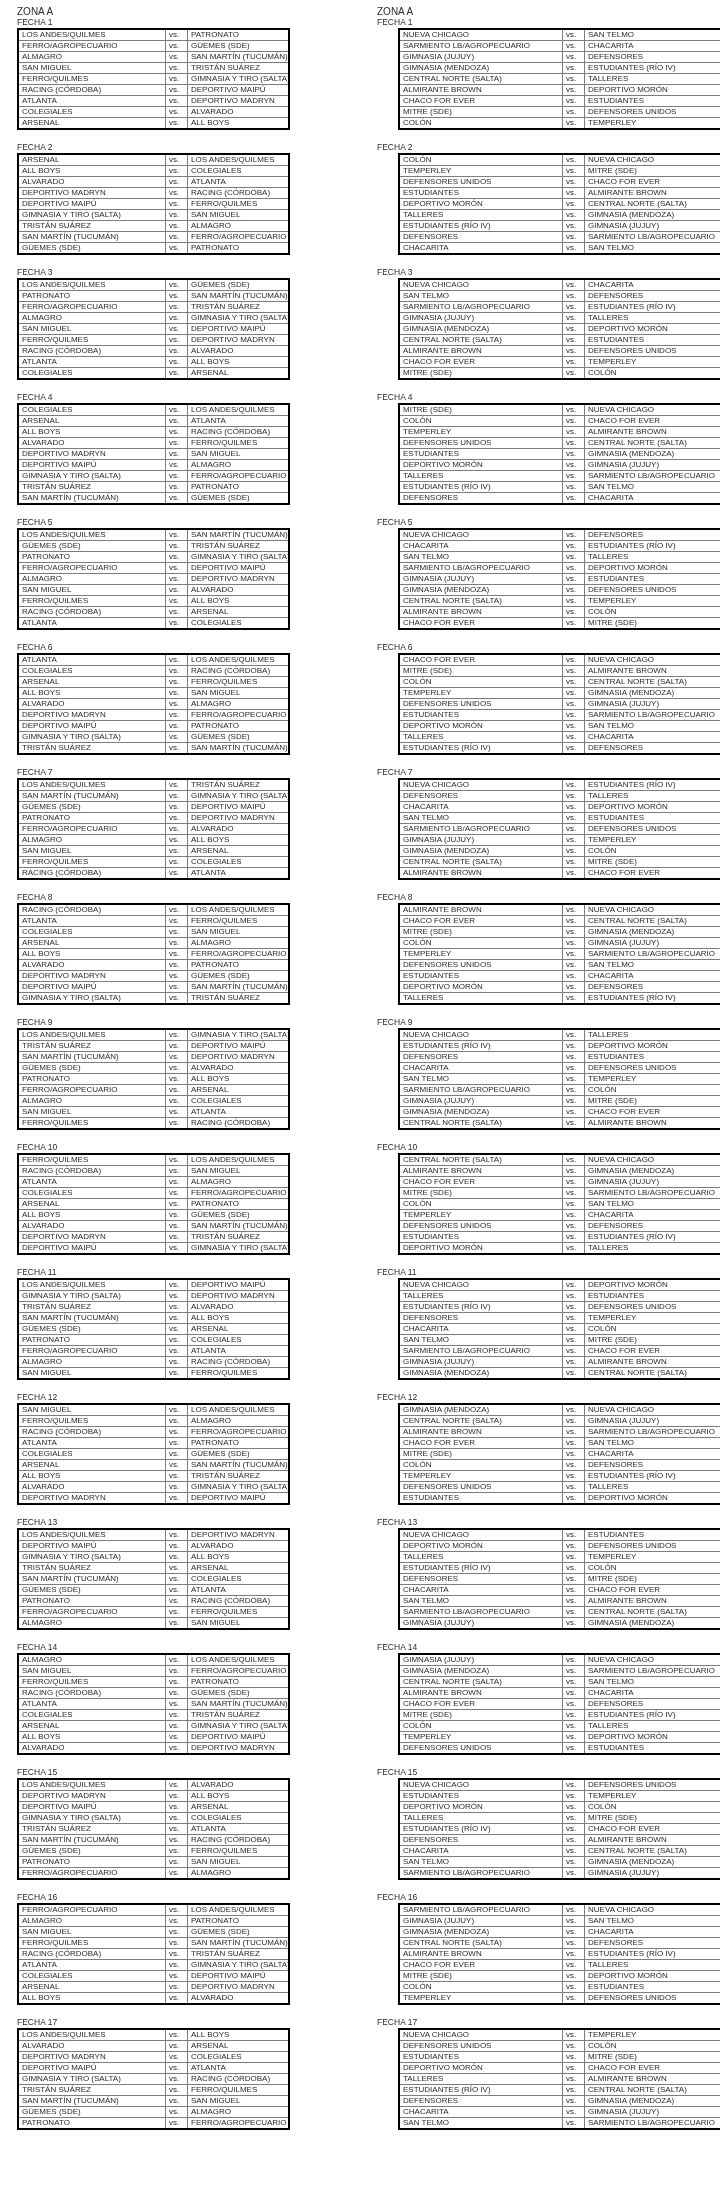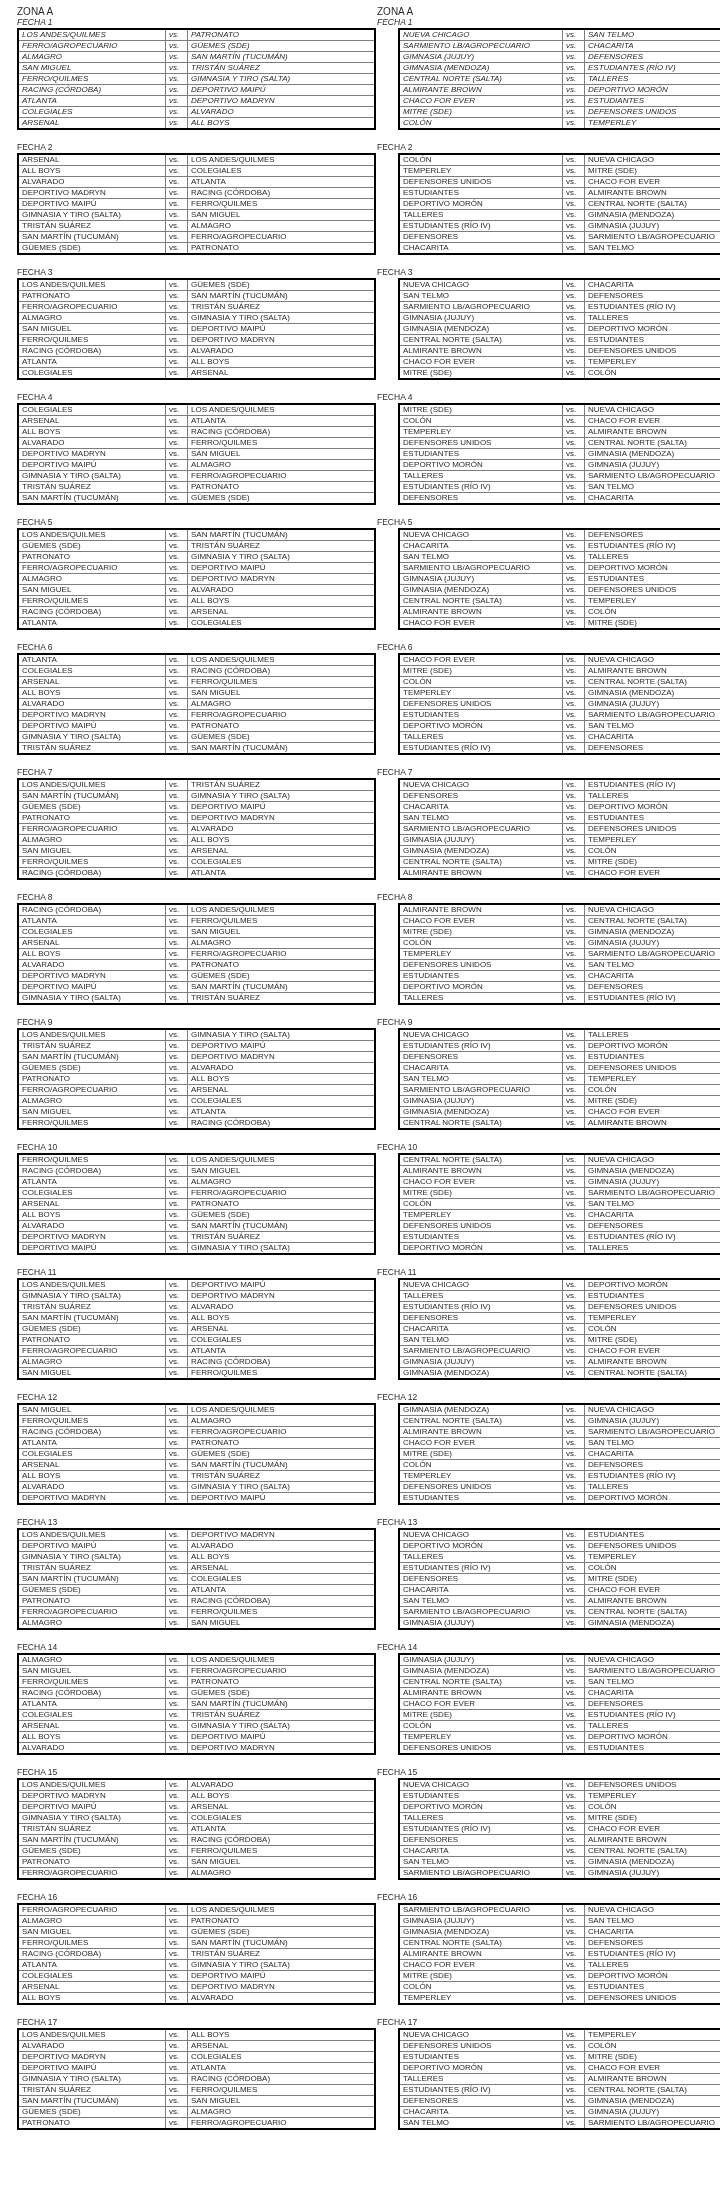--- a/index.html
+++ b/index.html
@@ -2,23 +2,23 @@
 <html><head>
 <meta charset="utf-8">
 <style>
   html,body{margin:0;padding:0;background:#ffffff;}
   body{width:720px;font-family:"Liberation Sans", sans-serif;color:#2a2a2a;}
   .page{display:flex;align-items:flex-start;padding-top:6px;}
   .zone-column{width:360px;box-sizing:border-box;padding-left:17px;}
   .zone-title{font-size:10px;line-height:11px;white-space:nowrap;}
   .fecha-label{font-size:8.5px;line-height:11px;white-space:nowrap;}
   .fecha-block{margin-top:12px;}
-  .fecha-block:first-child{margin-top:0;font-style:italic;}
+  .fecha-block:first-child{margin-top:0;}
   table.fixture-table{border-collapse:collapse;table-layout:fixed;border:2px solid #000;}
-  .zone-col-0 table.fixture-table{width:359px;}
+  .zone-col-0 table.fixture-table{width:273px;}
   .zone-col-1 table.fixture-table{width:374px;margin-left:21px;}
   td{border:1px solid #7d7d7d;font-size:8px;line-height:10px;padding:0 3px;
      white-space:nowrap;overflow:hidden;height:10px;color:#2a2a2a;}
   .zone-col-0 td.home{width:140px;}
   .zone-col-1 td.home{width:156px;}
   td.vs{width:15px;text-align:left;}
 </style>
 </head>
 <body>
 

